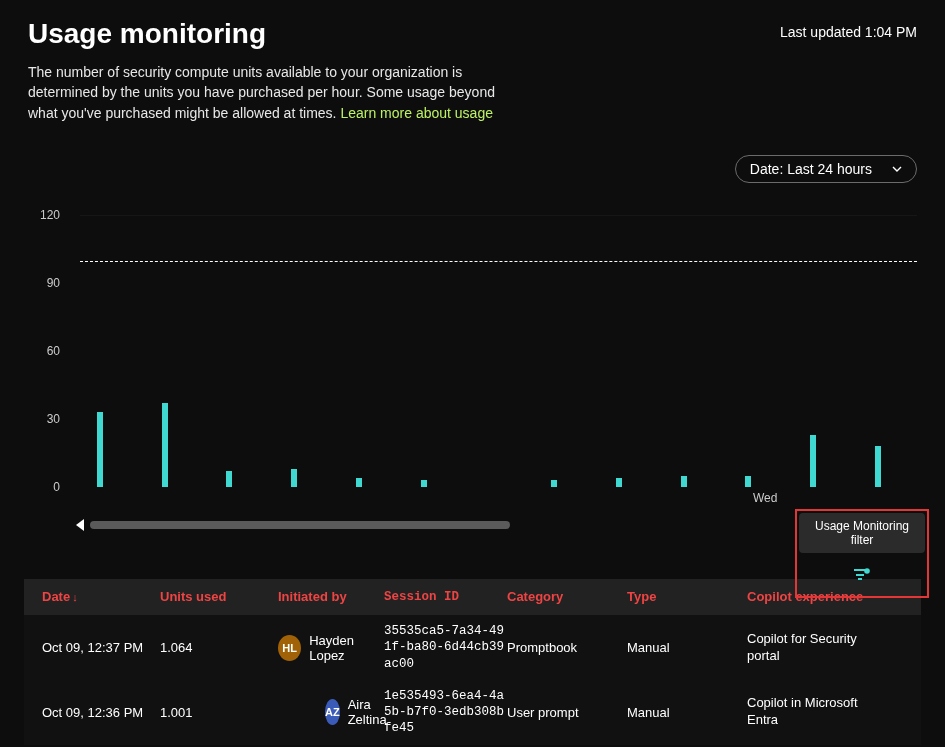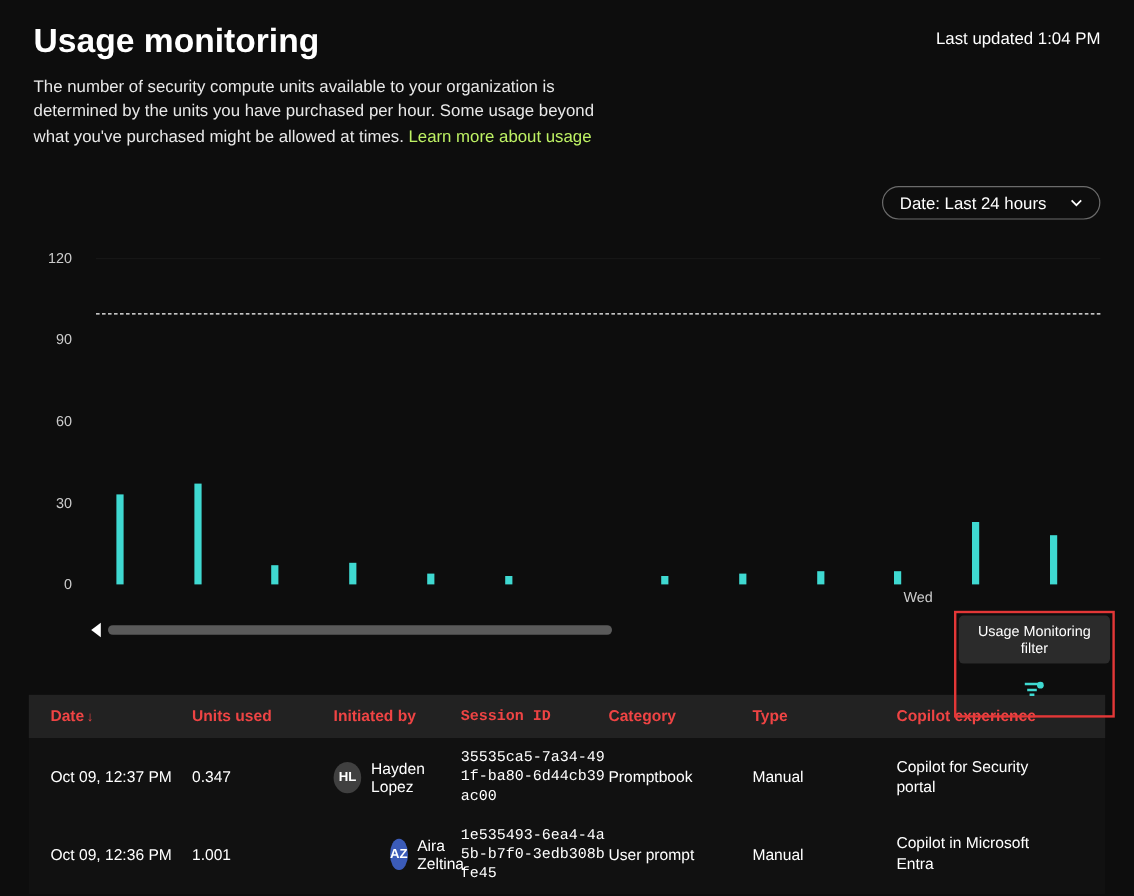--- a/index.html
+++ b/index.html
@@ -264,23 +264,23 @@
       <div class="col-units">Units used</div>
       <div class="col-init">Initiated by</div>
       <div class="col-session">Session ID</div>
       <div class="col-cat">Category</div>
       <div class="col-type">Type</div>
       <div class="col-copilot">Copilot experience</div>
     </div>
     <div id="tbody">
         <div class="trow">
           <div class="col-date">Oct 09, 12:37 PM</div>
-          <div class="col-units">0.347</div>
+          <div class="col-units">1.064</div>
           <div class="col-init">
-            <div class="avatar" style="background: #404040;">HL</div>
+            <div class="avatar" style="background: #a16207;">HL</div>
             <div>Hayden Lopez</div>
           </div>
           <div class="col-session">35535ca5-7a34-491f-ba80-6d44cb39ac00</div>
           <div class="col-cat">Promptbook</div>
           <div class="col-type">Manual</div>
           <div class="col-copilot">Copilot for Security portal</div>
         </div>
         <div class="trow">
           <div class="col-date">Oct 09, 12:36 PM</div>
           <div class="col-units">1.001</div>

